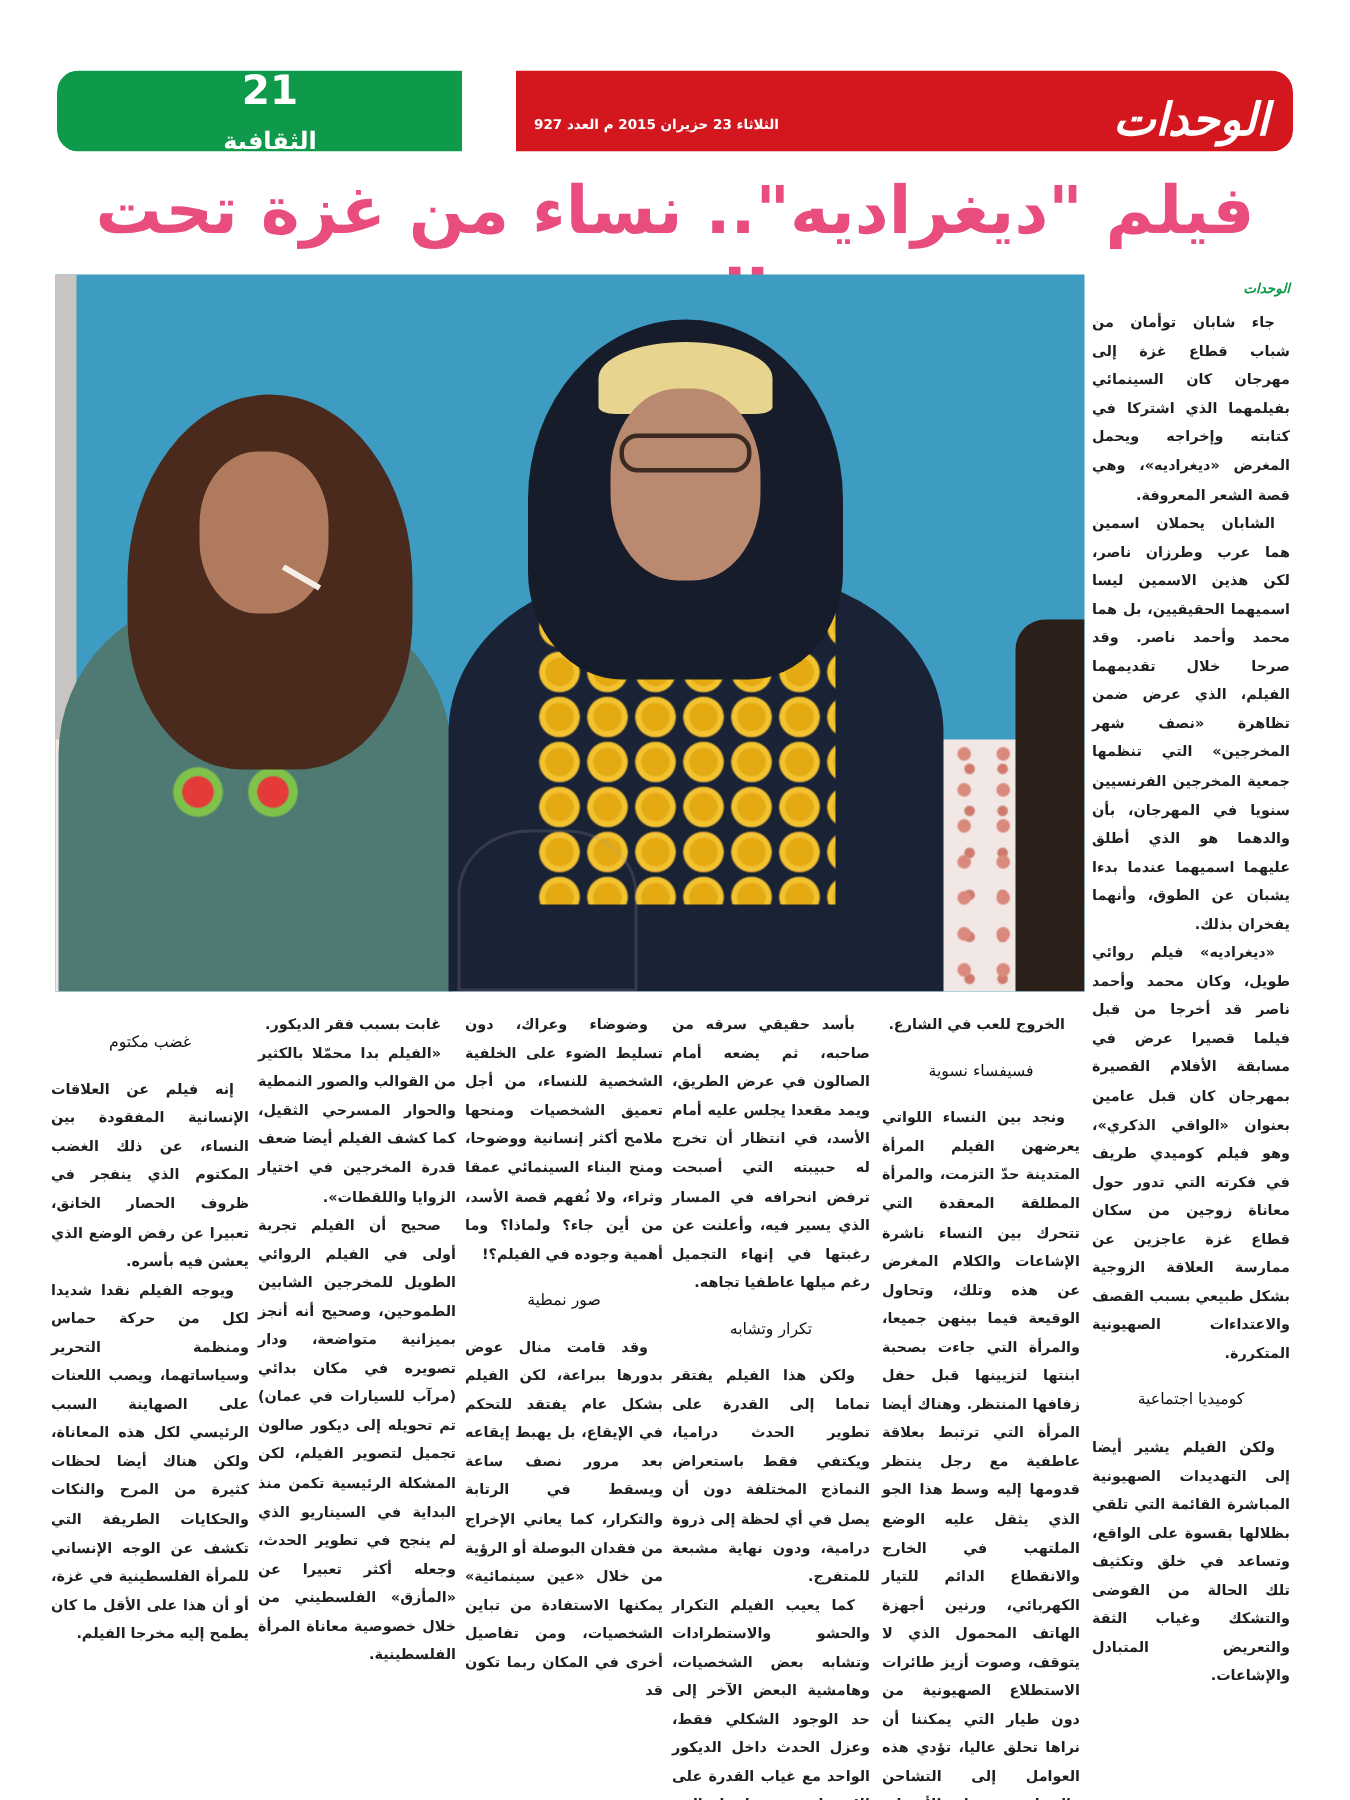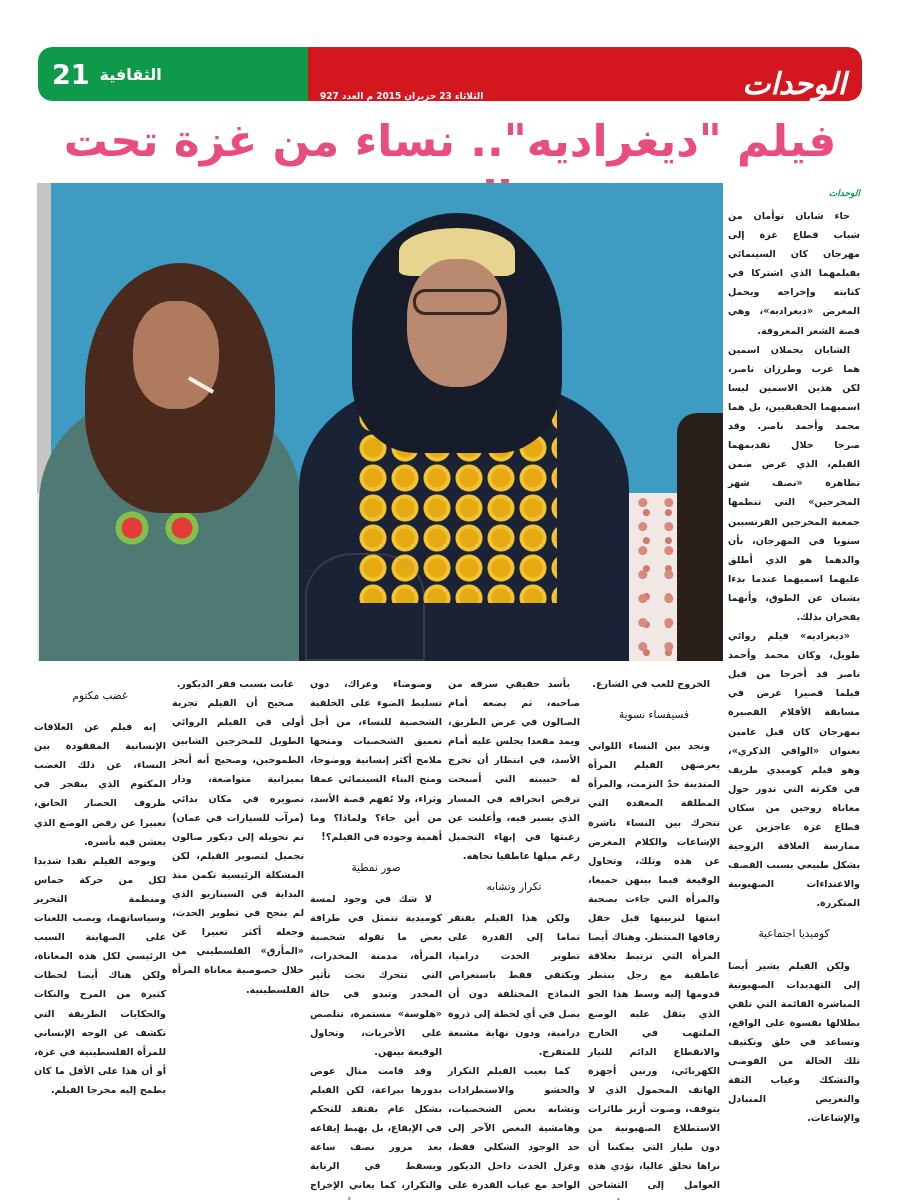--- a/index.html
+++ b/index.html
@@ -8,26 +8,27 @@
 
   
   .header-bar {
     position: absolute; left: 38px; top: 47px; width: 824px; height: 54px;
     border-radius: 14px; overflow: hidden; display: flex; direction: ltr;
   }
   .section-block {
     width: 270px; height: 100%; background: #0f9a4b; color: #fff;
     display: flex; align-items: center; padding-left: 14px; gap: 10px;
     border-radius: 14px 0 0 14px;
+    flex-direction: column;
   }
   .page-number { font-family: "DejaVu Sans", sans-serif; font-weight: bold; font-size: 27px; line-height: 1; }
   .section-name { font-family: "DejaVu Sans", sans-serif; font-weight: bold; font-size: 16px; direction: rtl; }
   .red-block {
-    flex: 1; background: #d4171f; display: flex; align-items: flex-end; justify-content: space-between;
-    padding: 13px 16px 0 12px; border-radius: 0 14px 14px 0;
+    flex: 1; background: #d4171f; display: flex; align-items: center; justify-content: space-between;
+    padding: 13px 16px 0 12px; border-radius: 0 14px 14px 0; margin-left: 36px;
   }
   .issue-info { color: #fff; font-size: 9px; direction: rtl; font-weight: bold; margin-top: 6px; }
   .masthead { color: #fff; font-size: 30px; font-weight: bold; font-style: italic; direction: rtl; letter-spacing: 0.5px; }
 
   
   .headline {
     position: absolute; left: 30px; top: 113px; width: 840px; text-align: center;
     color: #e94d7d; font-weight: bold; font-size: 44px; line-height: 56px; direction: rtl;
     font-family: "DejaVu Sans", sans-serif;
   }
@@ -159,26 +160,26 @@
     <p>بأسد حقيقي سرقه من صاحبه، ثم يضعه أمام الصالون في عرض الطريق، ويمد مقعدا يجلس عليه أمام الأسد، في انتظار أن تخرج له حبيبته التي أصبحت ترفض انحرافه في المسار الذي يسير فيه، وأعلنت عن رغبتها في إنهاء التجميل رغم ميلها عاطفيا تجاهه.</p>
     <div class="subhead">تكرار وتشابه</div>
     <p>ولكن هذا الفيلم يفتقر تماما إلى القدرة على تطوير الحدث دراميا، ويكتفي فقط باستعراض النماذج المختلفة دون أن يصل في أي لحظة إلى ذروة درامية، ودون نهاية مشبعة للمتفرج.</p>
     <p>كما يعيب الفيلم التكرار والحشو والاستطرادات وتشابه بعض الشخصيات، وهامشية البعض الآخر إلى حد الوجود الشكلي فقط، وعزل الحدث داخل الديكور الواحد مع غياب القدرة على الاستفادة من تفاصيله التي بدت فقيرة من الناحية البصرية.</p>
 
   </div>
 
   <div class="col col4">
     <p>وضوضاء وعراك، دون تسليط الضوء على الخلفية الشخصية للنساء، من أجل تعميق الشخصيات ومنحها ملامح أكثر إنسانية ووضوحا، ومنح البناء السينمائي عمقا وثراء، ولا نُفهم قصة الأسد، من أين جاء؟ ولماذا؟ وما أهمية وجوده في الفيلم؟!</p>
     <div class="subhead">صور نمطية</div>
-    <p>لا شك في وجود لمسة كوميدية تتمثل في طرافة بعض ما تقوله شخصية المرأة، مدمنة المخدرات، التي تتحرك تحت تأثير المخدر وتبدو في حالة «هلوسة» مستمرة، تتلصص على الأخريات، وتحاول الوقيعة بينهن.</p>
     <p>وقد قامت منال عوض بدورها ببراعة، لكن الفيلم بشكل عام يفتقد للتحكم في الإيقاع، بل يهبط إيقاعه بعد مرور نصف ساعة ويسقط في الرتابة والتكرار، كما يعاني الإخراج من فقدان البوصلة أو الرؤية من خلال «عين سينمائية» يمكنها الاستفادة من تباين الشخصيات، ومن تفاصيل أخرى في المكان ربما تكون قد</p>
   </div>
 
   <div class="col col5">
     <p>غابت بسبب فقر الديكور.</p>
+    <p>«الفيلم بدا محمّلا بالكثير من القوالب والصور النمطية والحوار المسرحي الثقيل، كما كشف الفيلم أيضا ضعف قدرة المخرجين في اختيار الزوايا واللقطات».</p>
     <p>صحيح أن الفيلم تجربة أولى في الفيلم الروائي الطويل للمخرجين الشابين الطموحين، وصحيح أنه أنجز بميزانية متواضعة، ودار تصويره في مكان بدائي (مرآب للسيارات في عمان) تم تحويله إلى ديكور صالون تجميل لتصوير الفيلم، لكن المشكلة الرئيسية تكمن منذ البداية في السيناريو الذي لم ينجح في تطوير الحدث، وجعله أكثر تعبيرا عن «المأزق» الفلسطيني من خلال خصوصية معاناة المرأة الفلسطينية.</p>
 
   </div>
 
   <div class="col col6">
     <div class="subhead">غضب مكتوم</div>
     <p>إنه فيلم عن العلاقات الإنسانية المفقودة بين النساء، عن ذلك الغضب المكتوم الذي ينفجر في ظروف الحصار الخانق، تعبيرا عن رفض الوضع الذي يعشن فيه بأسره.</p>
     <p>ويوجه الفيلم نقدا شديدا لكل من حركة حماس ومنظمة التحرير وسياساتهما، ويصب اللعنات على الصهاينة السبب الرئيسي لكل هذه المعاناة، ولكن هناك أيضا لحظات كثيرة من المرح والنكات والحكايات الطريفة التي تكشف عن الوجه الإنساني للمرأة الفلسطينية في غزة، أو أن هذا على الأقل ما كان يطمح إليه مخرجا الفيلم.</p>
   </div>
 

